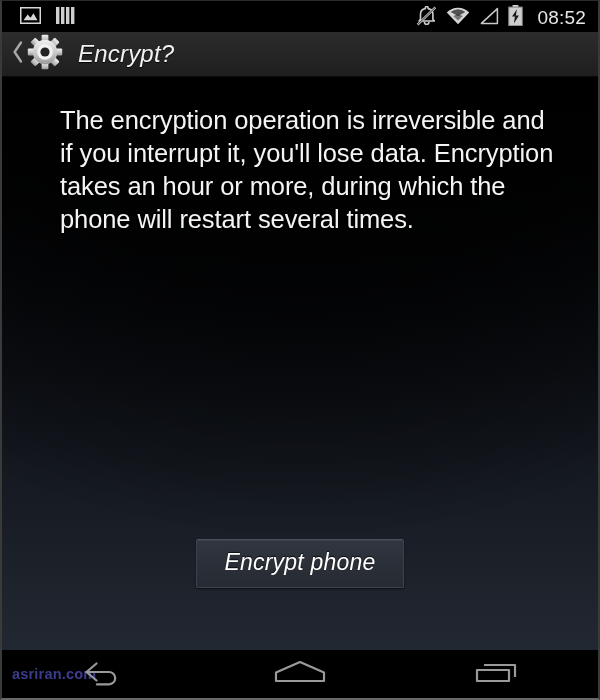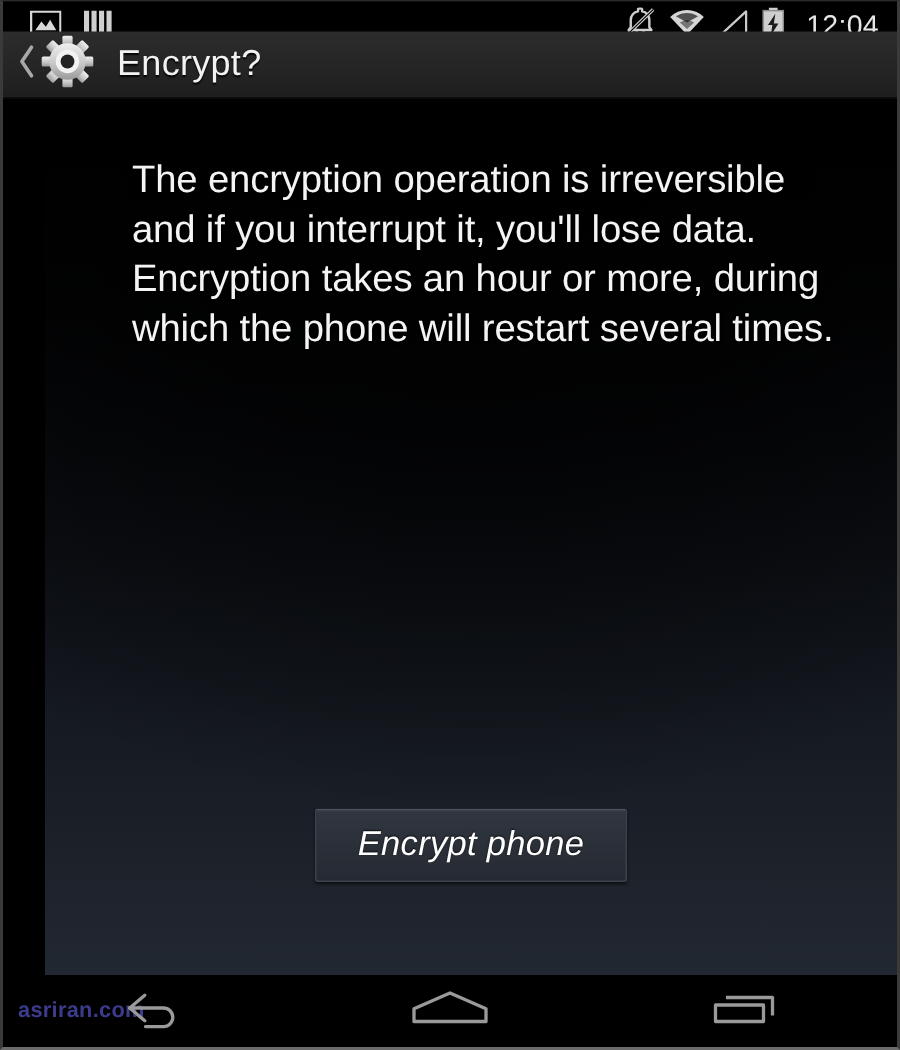--- a/index.html
+++ b/index.html
@@ -57,29 +57,30 @@
     font-size: 19px;
     font-weight: 400;
     letter-spacing: 0.2px;
     margin-left: 5px;
     line-height: 1;
   }
 
   
   #actionbar {
     position: absolute;
-    top: 20px; left: 0; right: 0;
+    top: 31px; left: 0; right: 0;
     height: 45px;
     background: linear-gradient(to bottom, #2c2c2c 0%, #252525 55%, #1e1e1e 100%);
     border-bottom: 1px solid #0a0a0a;
     display: flex;
     align-items: center;
     padding-left: 8px;
     box-sizing: border-box;
     z-index: 5;
+    font-style: italic;
   }
   #up-affordance {
     display: flex;
     align-items: center;
     gap: 2px;
     cursor: pointer;
     padding: 3px 2px;
   }
   #ab-title {
     color: #f2f2f2;
@@ -92,21 +93,20 @@
   }
 
   
   #content {
     position: absolute;
     top: 79px; left: 0; right: 0; bottom: 48px;
     background:
       radial-gradient(120% 95% at 50% 0%, rgba(0,0,0,0.95) 0%, rgba(0,0,0,0.72) 40%, rgba(0,0,0,0) 85%),
       linear-gradient(to bottom, #000000 0%, #050608 22%, #0d1016 48%, #181d25 76%, #222831 100%);
     z-index: 1;
-    margin-left: 28px;
   }
   #warning-text {
     position: absolute;
     top: 24px;
     left: 58px;
     right: 42px;
     color: #f4f4f4;
     font-size: 25.5px;
     line-height: 1.29;
     font-weight: 400;
@@ -225,21 +225,21 @@
         </svg>
       </span>
 
       <span class="sb-icon">
         <svg width="15" height="21" viewBox="0 0 15 21">
           <rect x="4.6" y="0" width="5.8" height="2.1" fill="#cfcfcf"></rect>
           <rect x="0.8" y="2.1" width="13.4" height="18.4" fill="#cfcfcf" stroke="#8e8e8e" stroke-width="1"></rect>
           <path d="M8.9 4.2 L4.0 11.6 L6.9 11.6 L5.9 18.6 L10.9 10.6 L7.9 10.6 Z" fill="#1b1b1b"></path>
         </svg>
       </span>
-      <span id="clock">12:04</span>
+      <span id="clock">08:52</span>
     </div>
   </div>
 
   <div id="actionbar">
     <div id="up-affordance">
       <span>
         <svg width="12" height="26" viewBox="0 0 12 26">
           <path d="M9 3.5 L2.6 13 L9 22.5" fill="none" stroke="#a8a8a8" stroke-width="2.4" stroke-linecap="round" stroke-linejoin="round"></path>
         </svg>
       </span>

